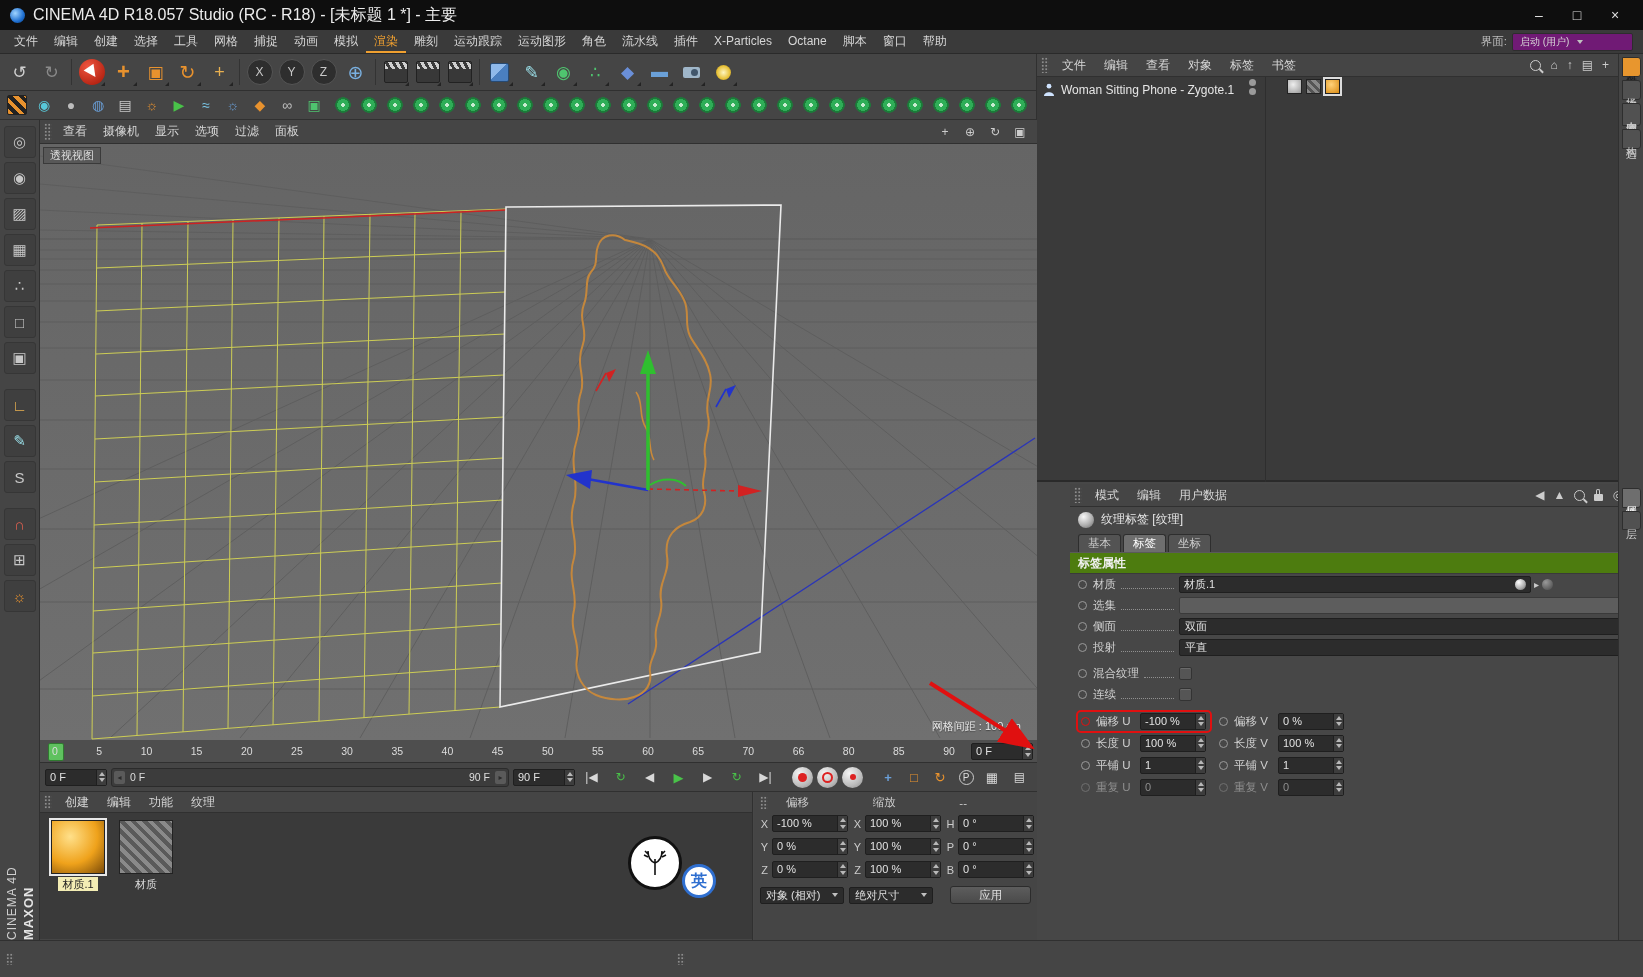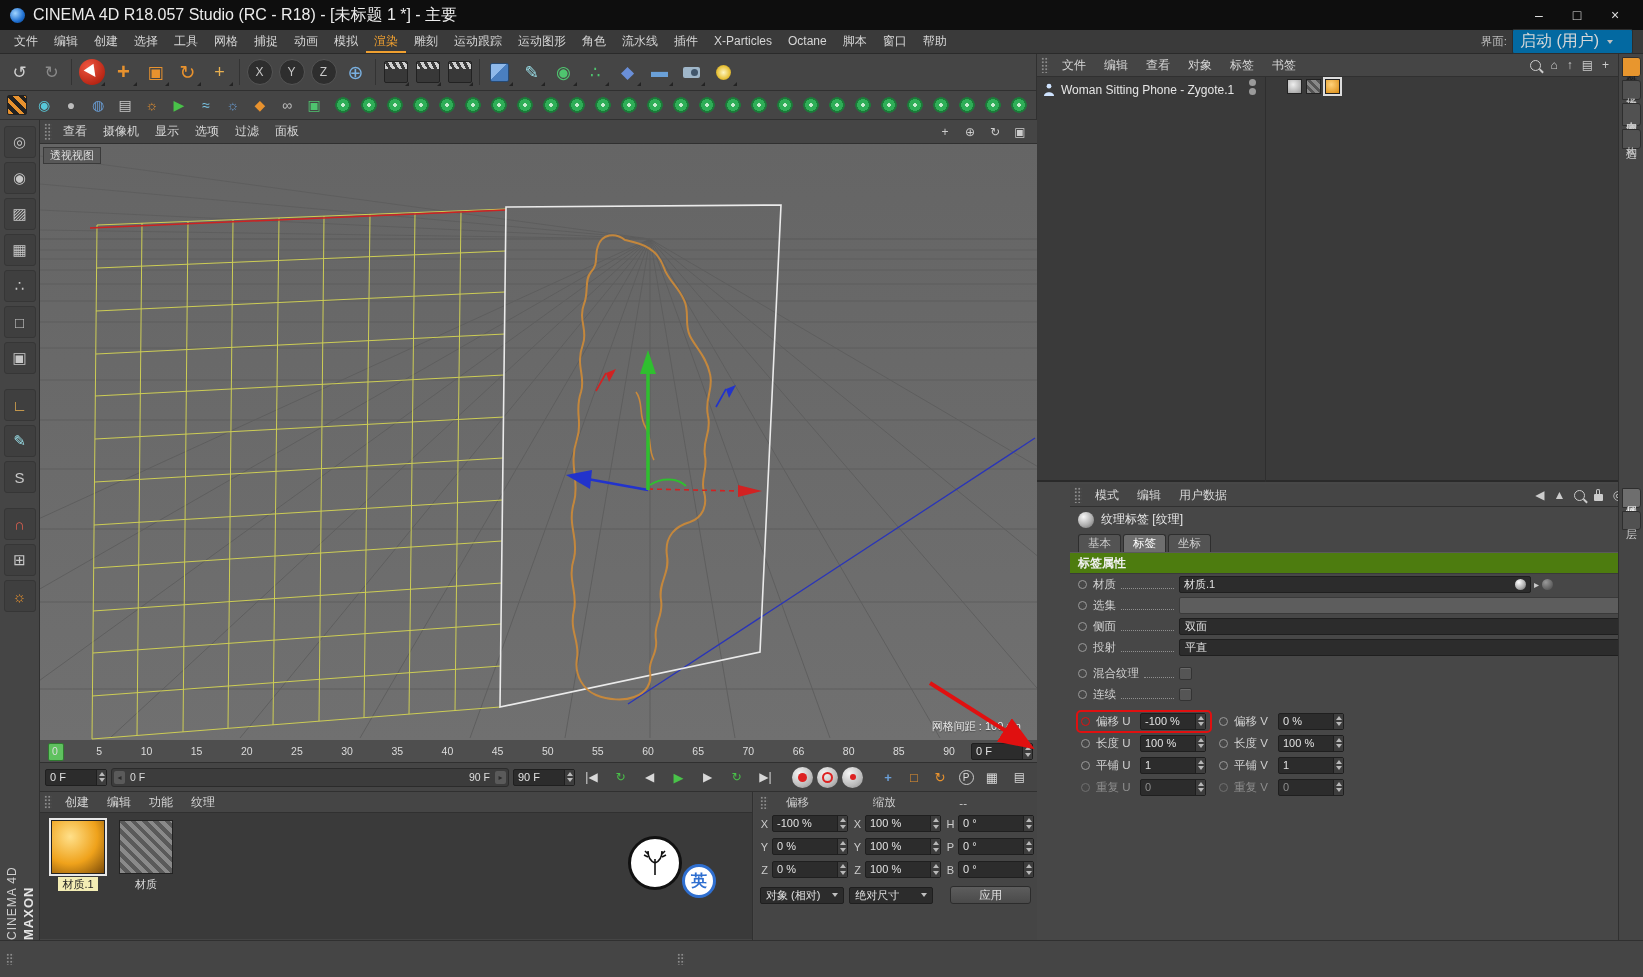--- a/index.html
+++ b/index.html
@@ -16,22 +16,22 @@
   .wbtns{margin-left:auto;display:flex;gap:2px;}
   .wbtn{width:36px;height:24px;display:flex;align-items:center;justify-content:center;color:#ddd;font-size:14px;}
 
   
   .menubar{position:absolute;left:0;top:30px;width:100%;height:24px;background:#3a3a3a;
            border-bottom:1px solid #2a2a2a;display:flex;align-items:center;padding:0 6px;box-sizing:border-box;}
   .mitem{padding:0 8px;line-height:23px;font-size:12px;color:#d6d6d6;white-space:nowrap;}
   .mitem.active{color:#f0a030;box-shadow:inset 0 -2px 0 #f0a030;}
   .spacer{flex:1;}
   .iface-label{color:#bbb;margin-right:5px;font-size:11.5px;}
-  .iface-dd{display:flex;align-items:center;gap:8px;background:#0369a1;border:1px solid #2d2d2d;border-radius:2px;
-            padding:1px 7px;min-width:105px;font-size:16px;margin-right:4px;}
+  .iface-dd{display:flex;align-items:center;gap:8px;background:#701a75;border:1px solid #2d2d2d;border-radius:2px;
+            padding:1px 7px;min-width:105px;font-size:10px;margin-right:4px;}
 
   
   .toolbar1{position:absolute;left:0;top:54px;width:1037px;height:37px;background:#454545;
             border-bottom:1px solid #303030;border-right:1px solid #303030;display:flex;align-items:center;
             padding:0 4px;gap:1px;box-sizing:border-box;}
   .tool{position:relative;width:31px;height:31px;border-radius:3px;display:flex;align-items:center;
         justify-content:center;font-size:17px;color:#cfcfcf;}
   .tool.corner::after{content:"";position:absolute;right:2px;bottom:2px;border-left:4px solid transparent;
         border-bottom:4px solid #232323;}
   .sep{width:1px;height:26px;background:#333;margin:0 3px;flex:0 0 auto;}

